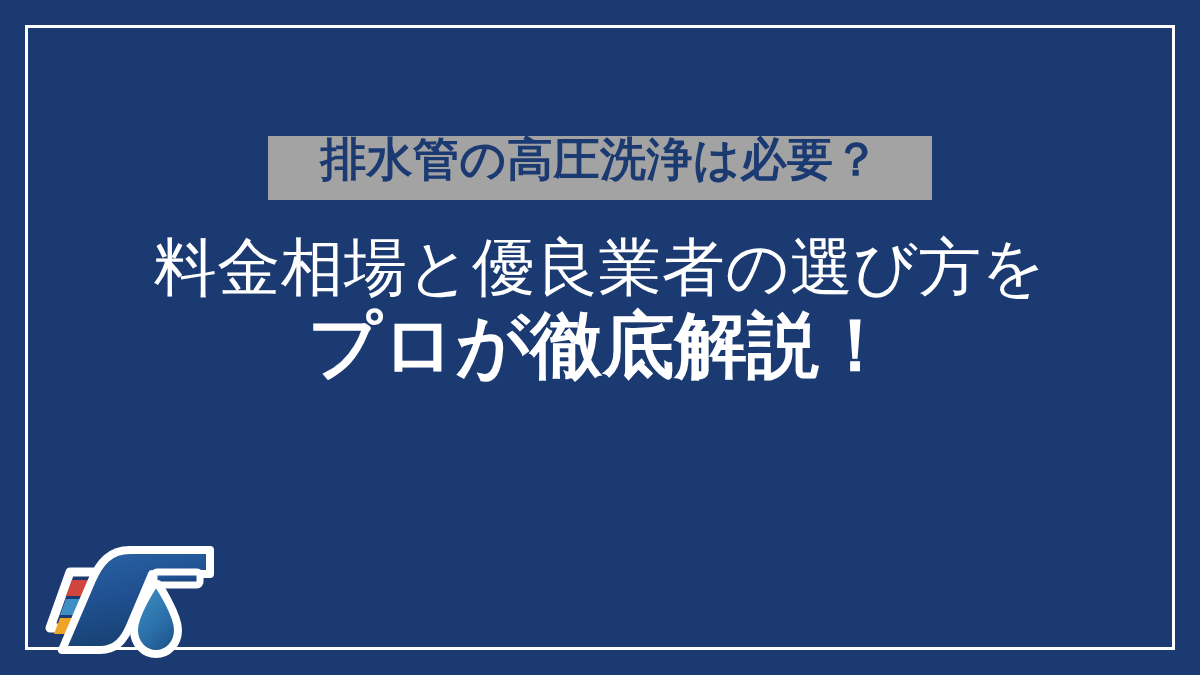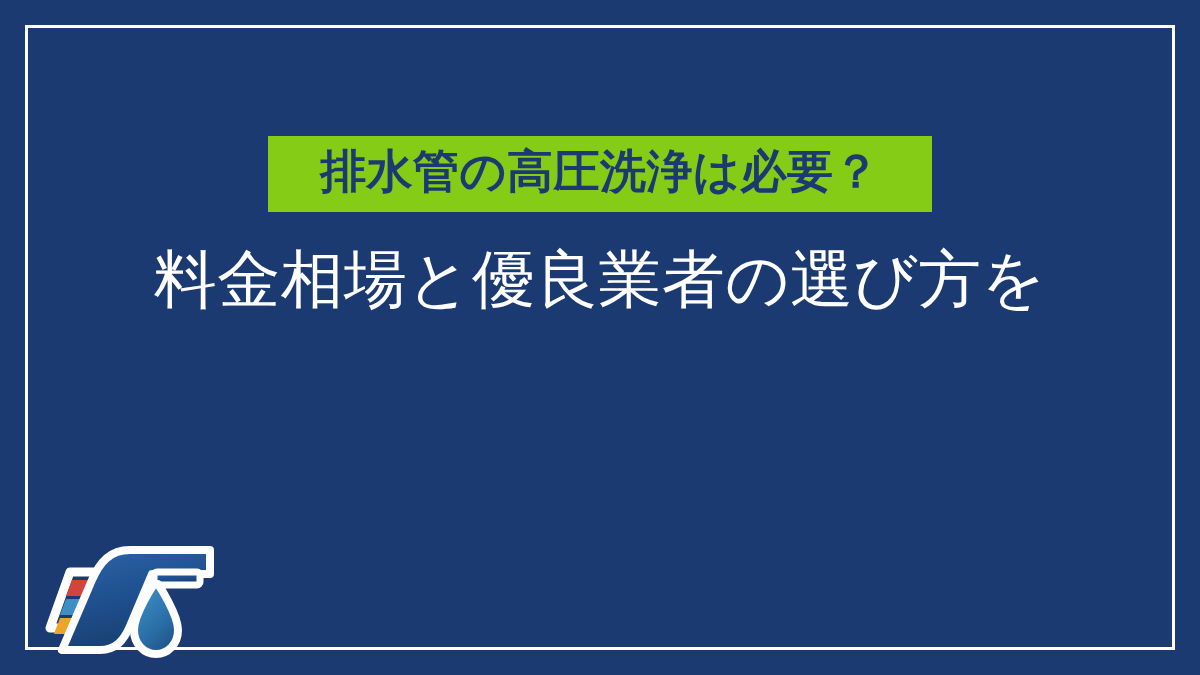--- a/index.html
+++ b/index.html
@@ -45,27 +45,27 @@
     display: flex;
     flex-direction: column;
     align-items: center;
     justify-content: flex-start;
     padding-top: 136px;
     box-sizing: border-box;
   }
 
   .badge {
     display: inline-block;
-    background: #84cc16;
+    background: #a3a3a3;
     color: #1b3a71;
     font-size: 46px;
     font-weight: bold;
     line-height: 1;
     letter-spacing: 0.01em;
-    padding: 12px 52px 18px 52px;
+    padding: 0 52px 18px 52px;
     white-space: nowrap;
   }
 
   .headline {
     margin-top: 34px;
     text-align: center;
     color: #ffffff;
     line-height: 1.06;
     white-space: nowrap;
   }
@@ -105,20 +105,21 @@
 <div class="eyecatch">
 
   <div class="frame"></div>
 
   <div class="content">
 
     <div class="badge">排水管の高圧洗浄は必要？</div>
 
     <div class="headline">
       <span class="line1">料金相場と優良業者の選び方を</span>
+      <span class="line2">プロが徹底解説！</span>
     </div>
 
   </div>
 
   <div class="logo">
     <svg viewBox="0 0 180 130" xmlns="http://www.w3.org/2000/svg" aria-hidden="true">
       <defs>
         <linearGradient id="bodyGrad" x1="0" y1="0" x2="0.35" y2="1">
           <stop offset="0%" stop-color="#2a66a8"></stop>
           <stop offset="55%" stop-color="#1f4f8f"></stop>

